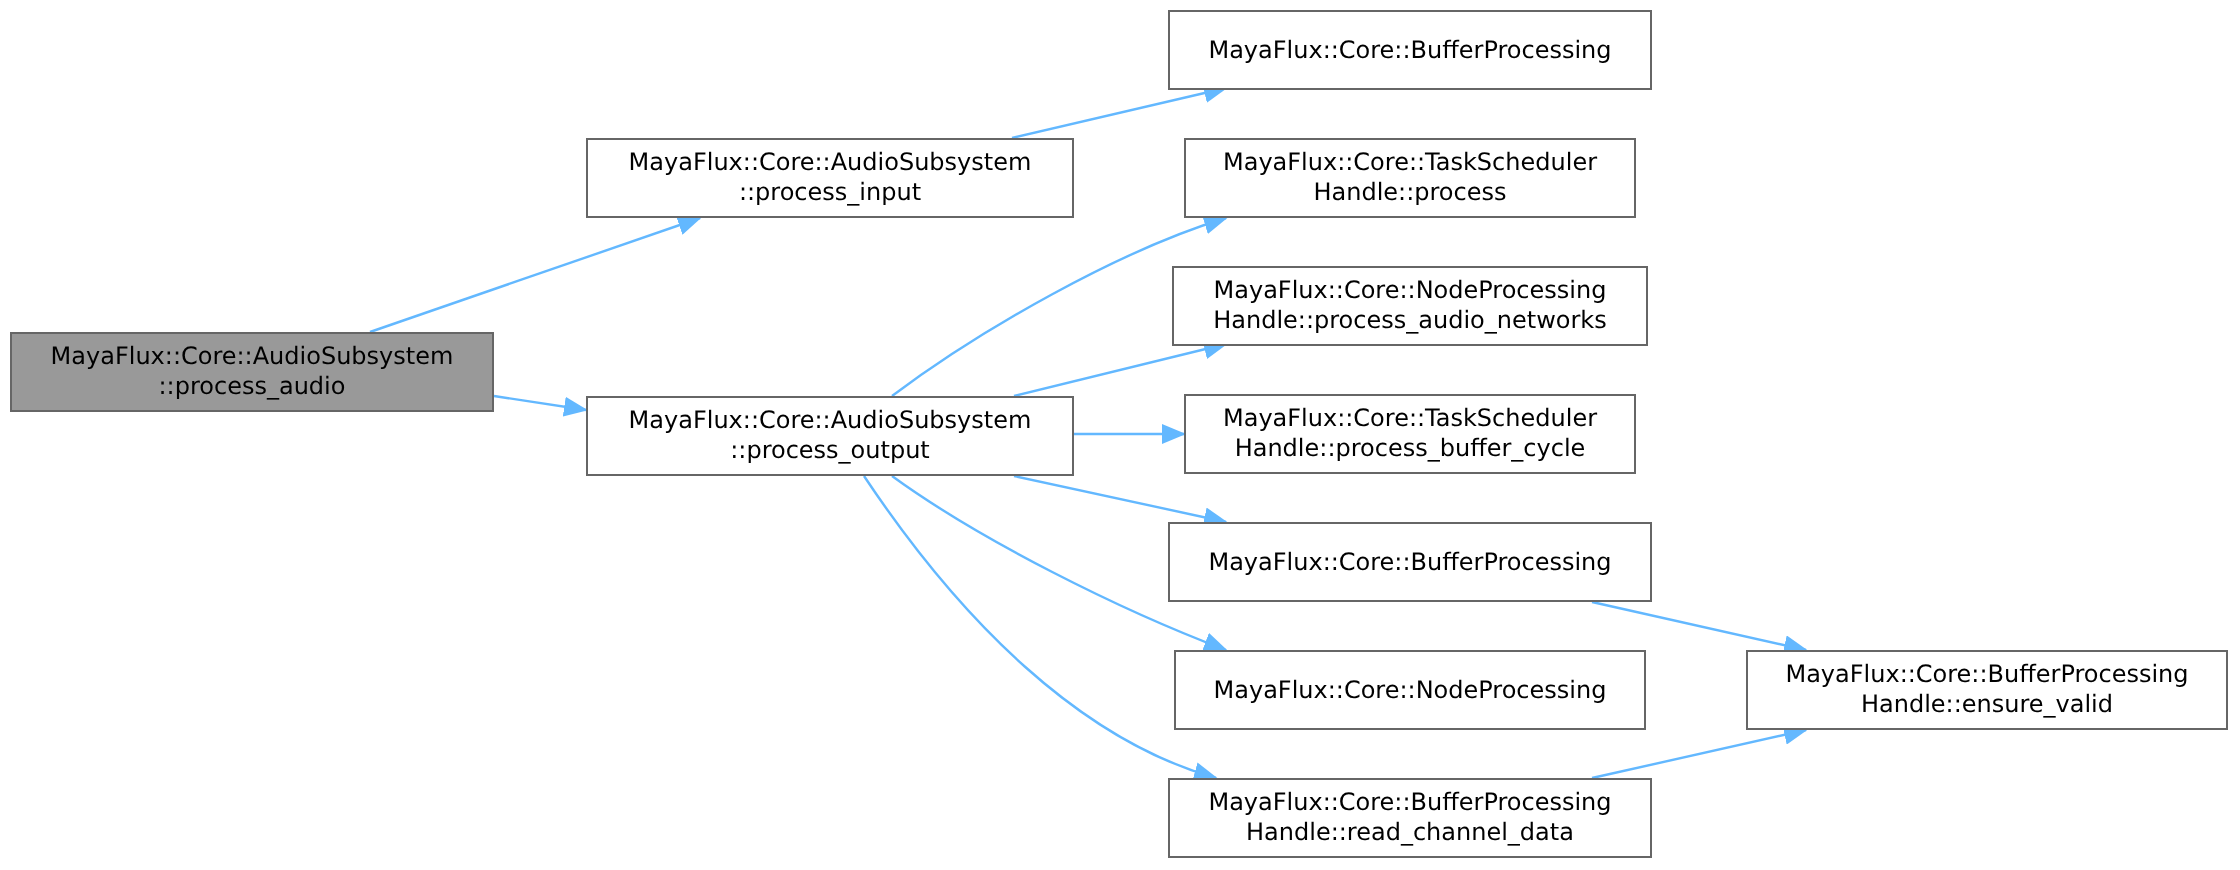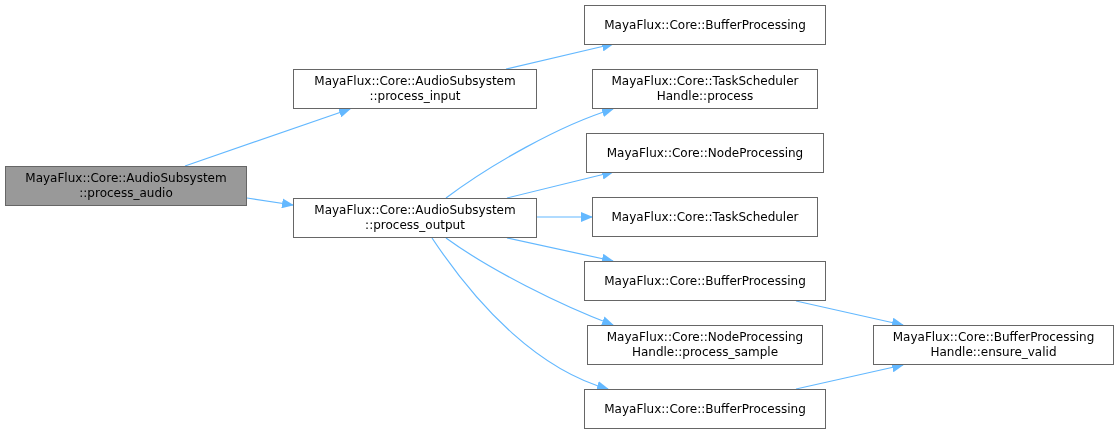--- a/index.html
+++ b/index.html
@@ -55,36 +55,38 @@
     <span>MayaFlux::Core::BufferProcessing</span>
   </div>
 
   <div class="node" style="left:592px;top:69px;width:226px;height:40px;">
     <span>MayaFlux::Core::TaskScheduler</span>
     <span>Handle::process</span>
   </div>
 
   <div class="node" style="left:586px;top:133px;width:238px;height:40px;">
     <span>MayaFlux::Core::NodeProcessing</span>
+    <span>Handle::process_audio_networks</span>
   </div>
 
   <div class="node" style="left:592px;top:197px;width:226px;height:40px;">
     <span>MayaFlux::Core::TaskScheduler</span>
+    <span>Handle::process_buffer_cycle</span>
   </div>
 
   <div class="node" style="left:584px;top:261px;width:242px;height:40px;">
     <span>MayaFlux::Core::BufferProcessing</span>
   </div>
 
   <div class="node" style="left:587px;top:325px;width:236px;height:40px;">
     <span>MayaFlux::Core::NodeProcessing</span>
-    <span>Handle::process_sample</span>
   </div>
 
   <div class="node" style="left:584px;top:389px;width:242px;height:40px;">
     <span>MayaFlux::Core::BufferProcessing</span>
+    <span>Handle::read_channel_data</span>
   </div>
 
   <div class="node" style="left:873px;top:325px;width:241px;height:40px;">
     <span>MayaFlux::Core::BufferProcessing</span>
     <span>Handle::ensure_valid</span>
   </div>
 </div>
 
 </body></html>

